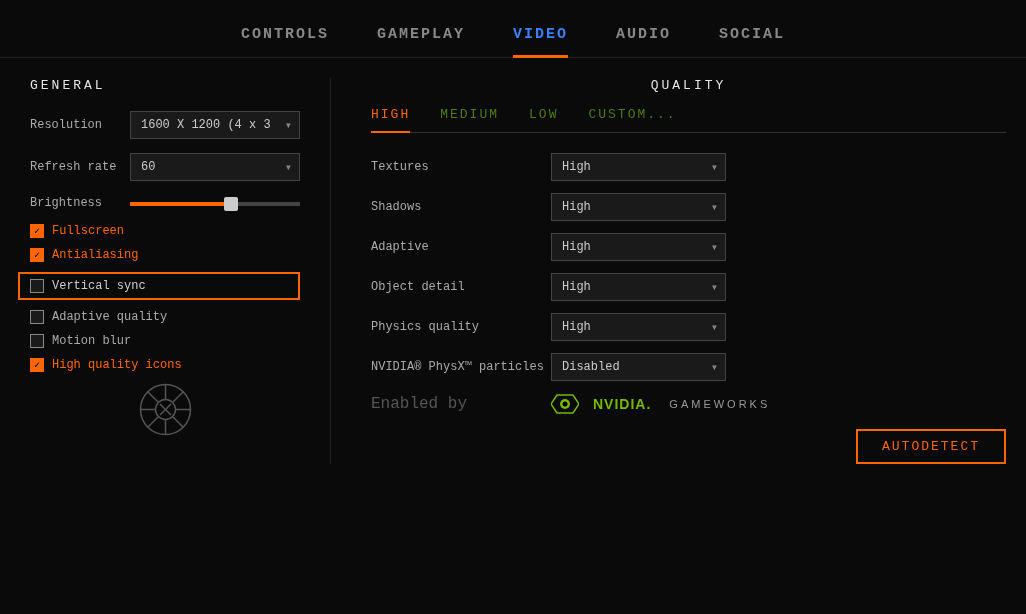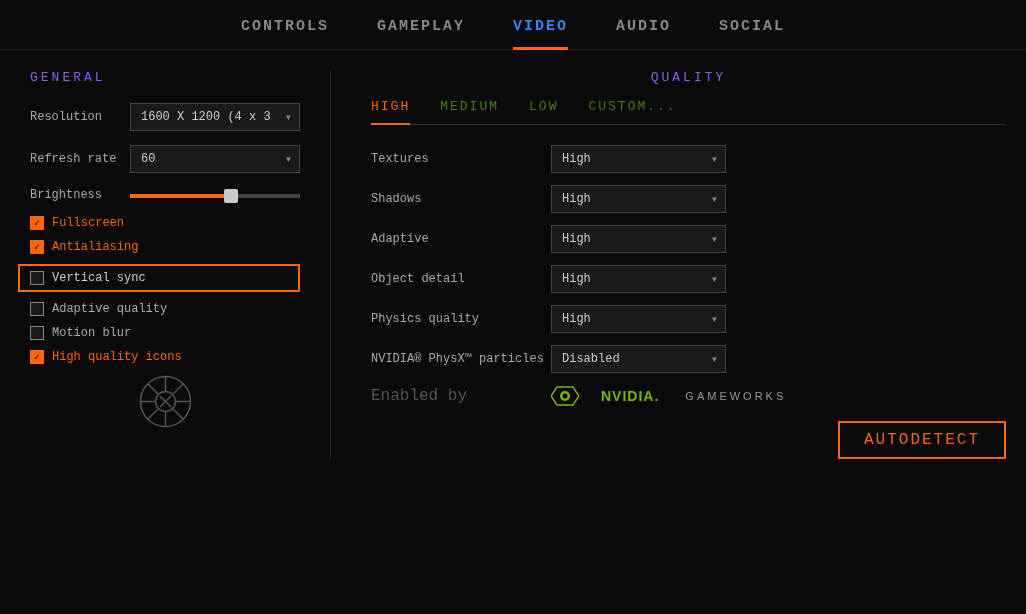--- a/index.html
+++ b/index.html
@@ -13,21 +13,21 @@
       overflow: hidden;
       position: relative;
     }
 
     
     .top-nav {
       display: flex;
       justify-content: center;
       align-items: center;
       gap: 48px;
-      padding: 18px 0 0 0;
+      padding: 26px 0 0 0;
       border-bottom: 1px solid #222;
       position: relative;
     }
     .nav-item {
       font-size: 15px;
       font-weight: bold;
       letter-spacing: 2px;
       color: #888;
       padding-bottom: 14px;
       cursor: pointer;
@@ -55,21 +55,21 @@
 
     
     .general-section {
       flex: 1;
       padding: 0 20px 0 30px;
       max-width: 320px;
     }
     .section-title {
       font-size: 13px;
       letter-spacing: 3px;
-      color: #8b5cf6;
+      color: #e5e5e5;
       margin-bottom: 18px;
       text-transform: uppercase;
     }
 
     .field-row {
       display: flex;
       align-items: center;
       margin-bottom: 14px;
     }
     .field-label {
@@ -263,21 +263,21 @@
       margin: 10px 0;
     }
     .enabled-by-text {
       color: #555;
       font-size: 16px;
       width: 180px;
     }
     .nvidia-logo {
       display: flex;
       align-items: center;
-      gap: 22px;
+      gap: 14px;
     }
     .nvidia-text {
       color: #76b900;
       font-size: 14px;
       font-weight: bold;
       font-family: Arial, sans-serif;
       letter-spacing: 1px;
     }
     .gameworks-text {
       color: #999;
@@ -292,21 +292,21 @@
       display: flex;
       justify-content: flex-end;
       margin-top: 14px;
     }
     .autodetect-btn {
       background: transparent;
       border: 2px solid #ff6600;
       color: #ff6600;
       padding: 8px 24px;
       font-family: 'Courier New', monospace;
-      font-size: 16px;
+      font-size: 13px;
       letter-spacing: 2px;
       cursor: pointer;
       text-transform: uppercase;
     }
 
     
     .v-divider {
       width: 1px;
       background: #222;
       margin: 0 10px;

